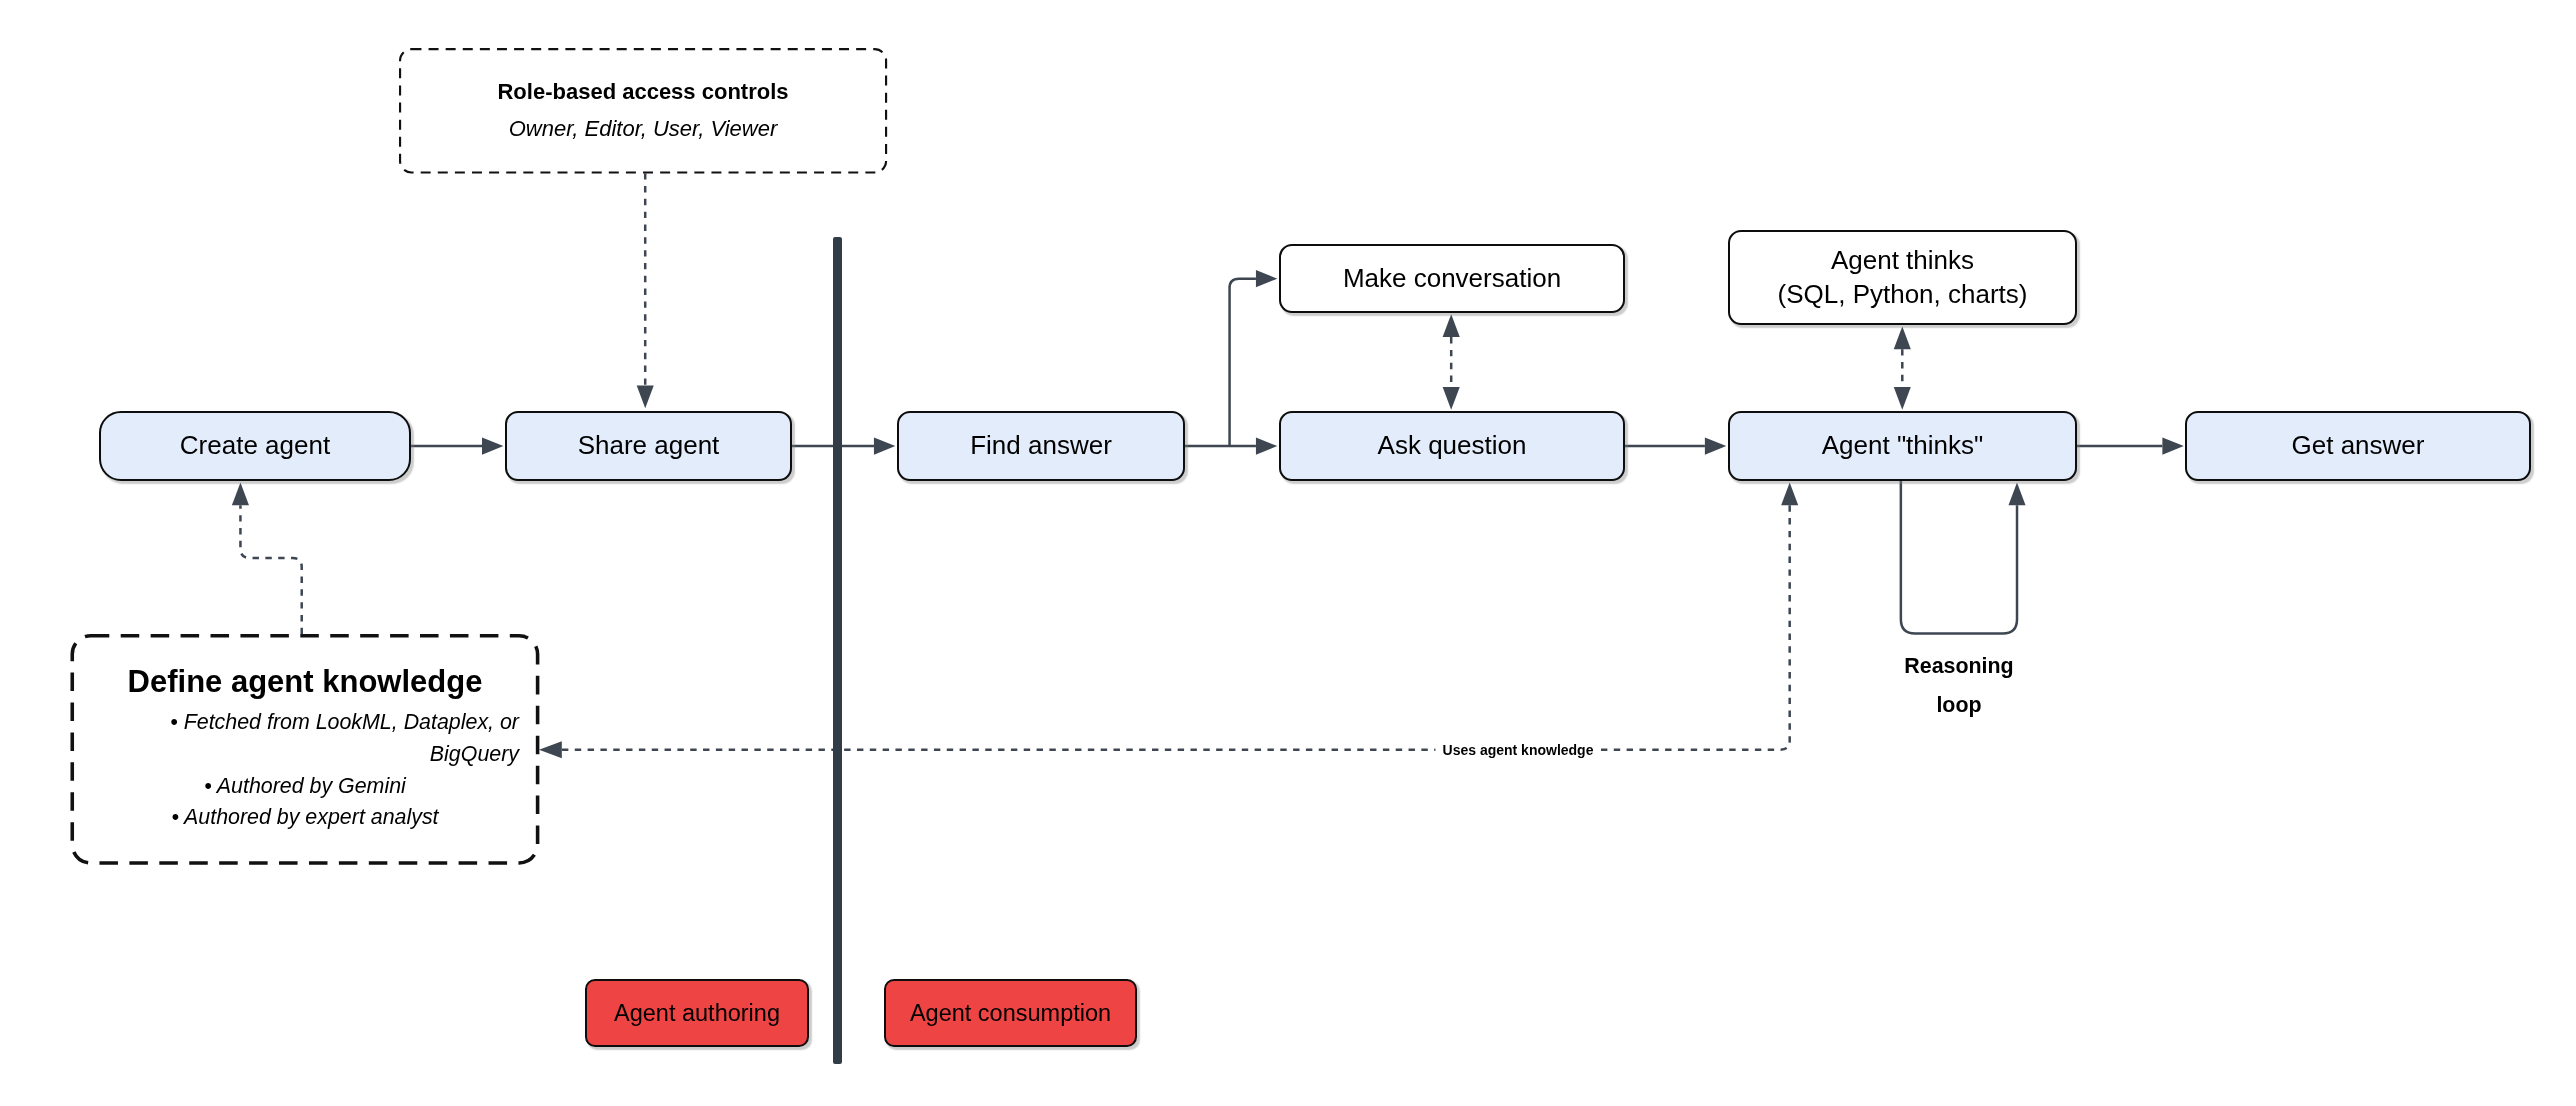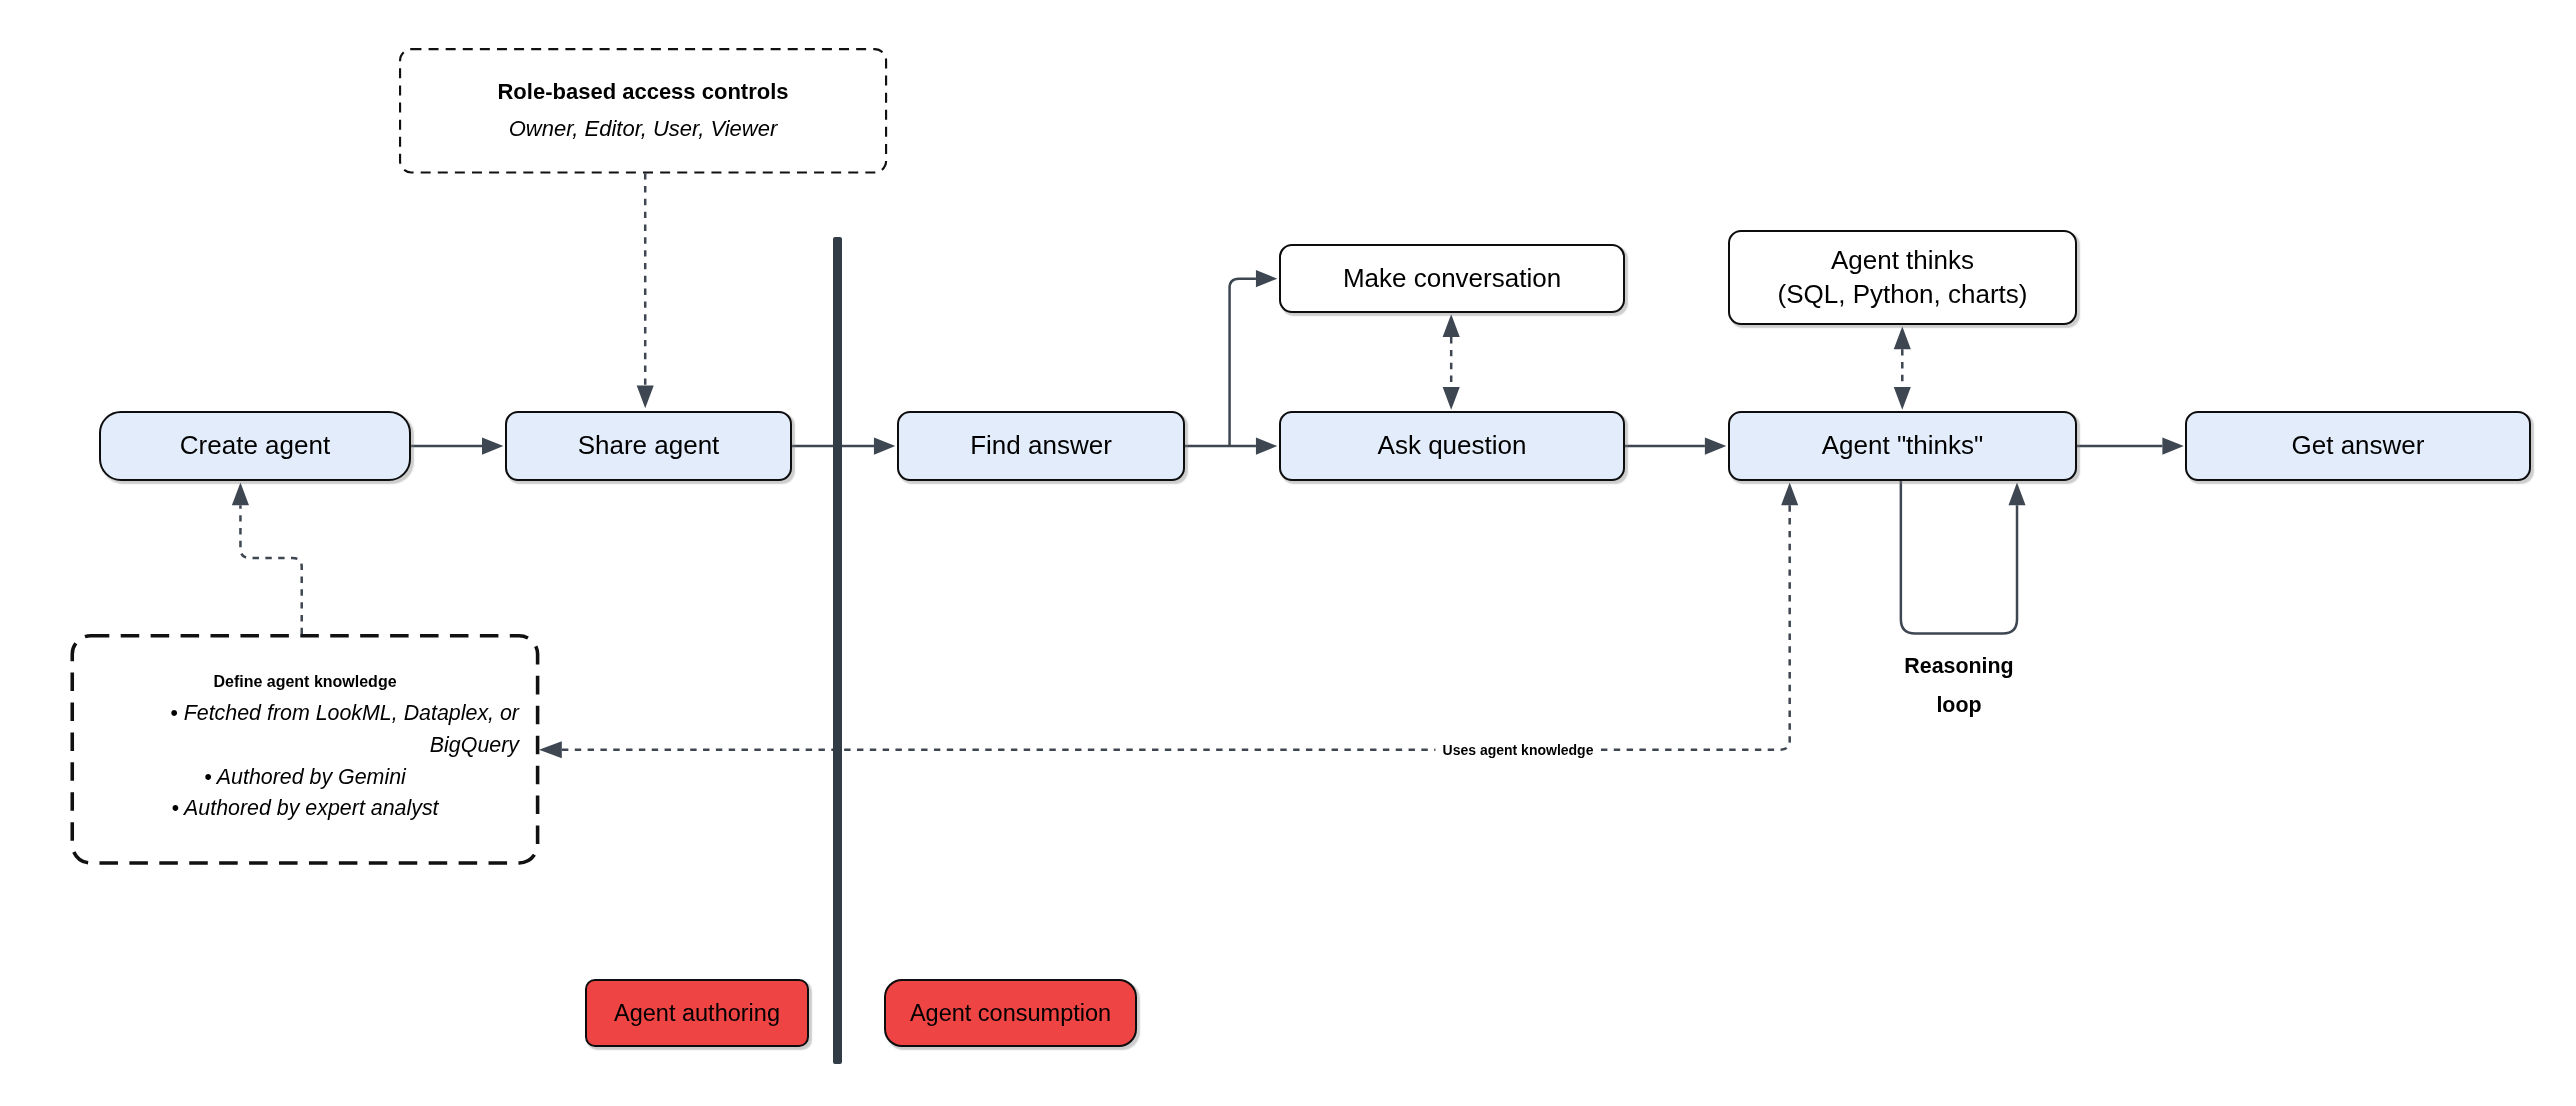--- a/index.html
+++ b/index.html
@@ -24,31 +24,31 @@
 
   #n-create{left:99px;top:411px;width:312px;height:70px;border-radius:22px;}
   #n-share{left:505px;top:411px;width:287px;height:70px;}
   #n-find{left:897px;top:411px;width:288px;height:70px;}
   #n-ask{left:1279px;top:411px;width:346px;height:70px;}
   #n-make{left:1279px;top:244px;width:346px;height:69px;}
   #n-tools{left:1728px;top:230px;width:349px;height:95px;}
   #n-thinks{left:1728px;top:411px;width:349px;height:70px;}
   #n-answer{left:2185px;top:411px;width:346px;height:70px;}
   #n-authoring{left:585px;top:979px;width:224px;height:68px;}
-  #n-consumption{left:884px;top:979px;width:253px;height:68px;border-radius:18px;}
+  #n-consumption{left:884px;top:979px;width:253px;height:68px;}
 
   .note{
     position:absolute;box-sizing:border-box;display:flex;flex-direction:column;
     align-items:center;justify-content:center;text-align:right;background:transparent;
   }
   #note-rbac{left:399px;top:48px;width:488px;height:125px;}
   #note-rbac .note-title{font-weight:700;font-size:22px;margin-bottom:11.4px;}
   #note-rbac .note-subtitle{font-style:italic;font-size:22px;}
   #note-knowledge{left:71px;top:634px;width:468px;height:230px;padding:0 20px;}
-  #note-knowledge .note-title{font-weight:700;font-size:16px;margin-bottom:7.1px;}
+  #note-knowledge .note-title{font-weight:700;font-size:31px;margin-bottom:7.1px;}
   #note-knowledge .bullet{font-style:italic;font-size:21.4px;line-height:1.48;}
 
   #divider{position:absolute;left:833px;top:237px;width:9.3px;height:827px;background:#323c46;border-radius:2.1px;}
 
   #lbl-uses{
     position:absolute;left:1518px;top:750px;transform:translate(-50%,-50%);
     background:#ffffff;padding:1.4px 7.1px;font-weight:700;font-size:14px;white-space:nowrap;
   }
   #lbl-reasoning{
     position:absolute;left:1959px;top:647px;transform:translateX(-50%);

